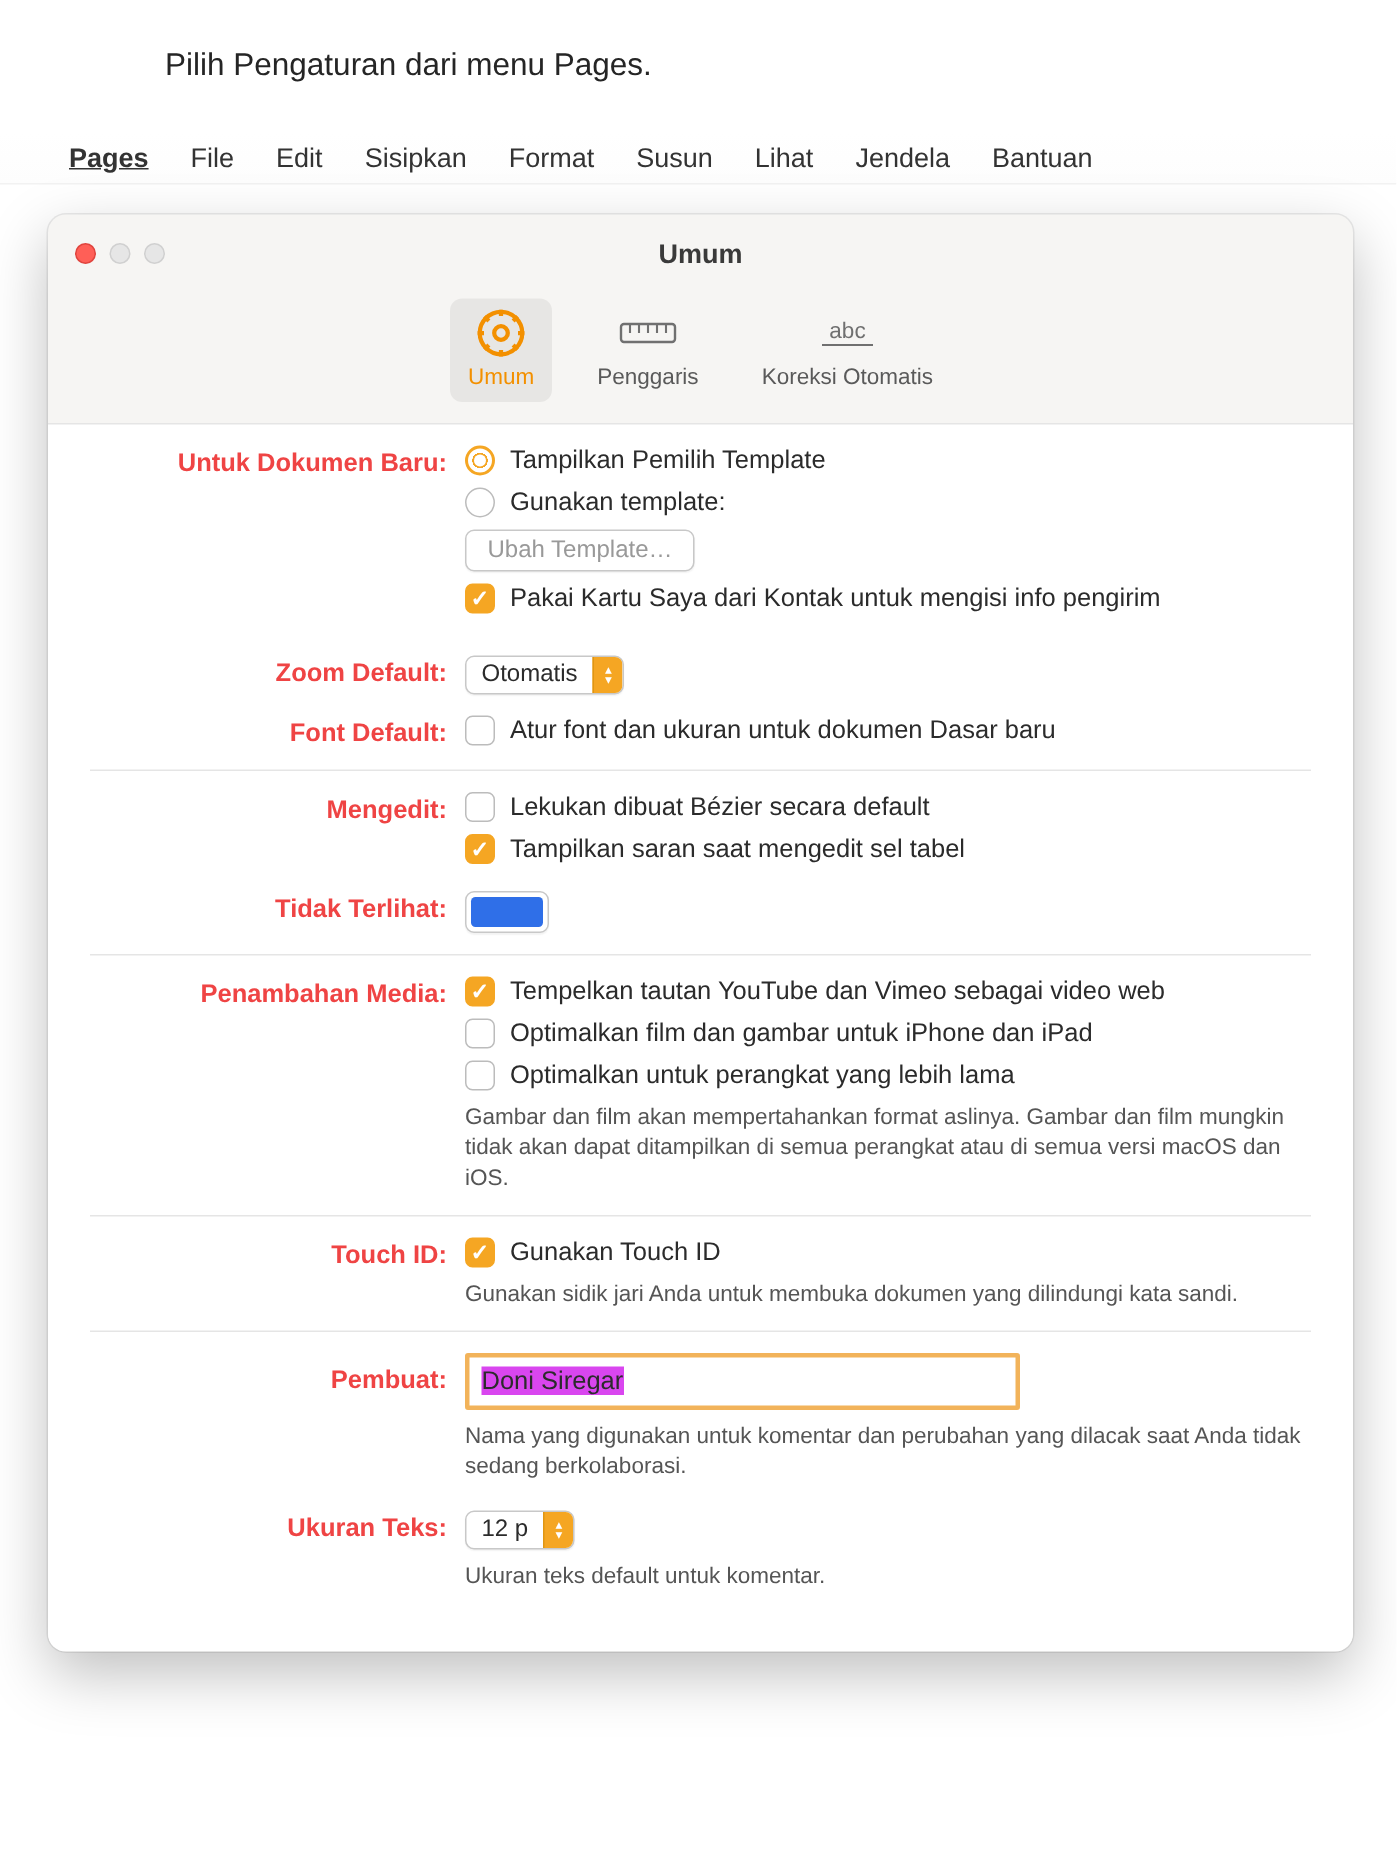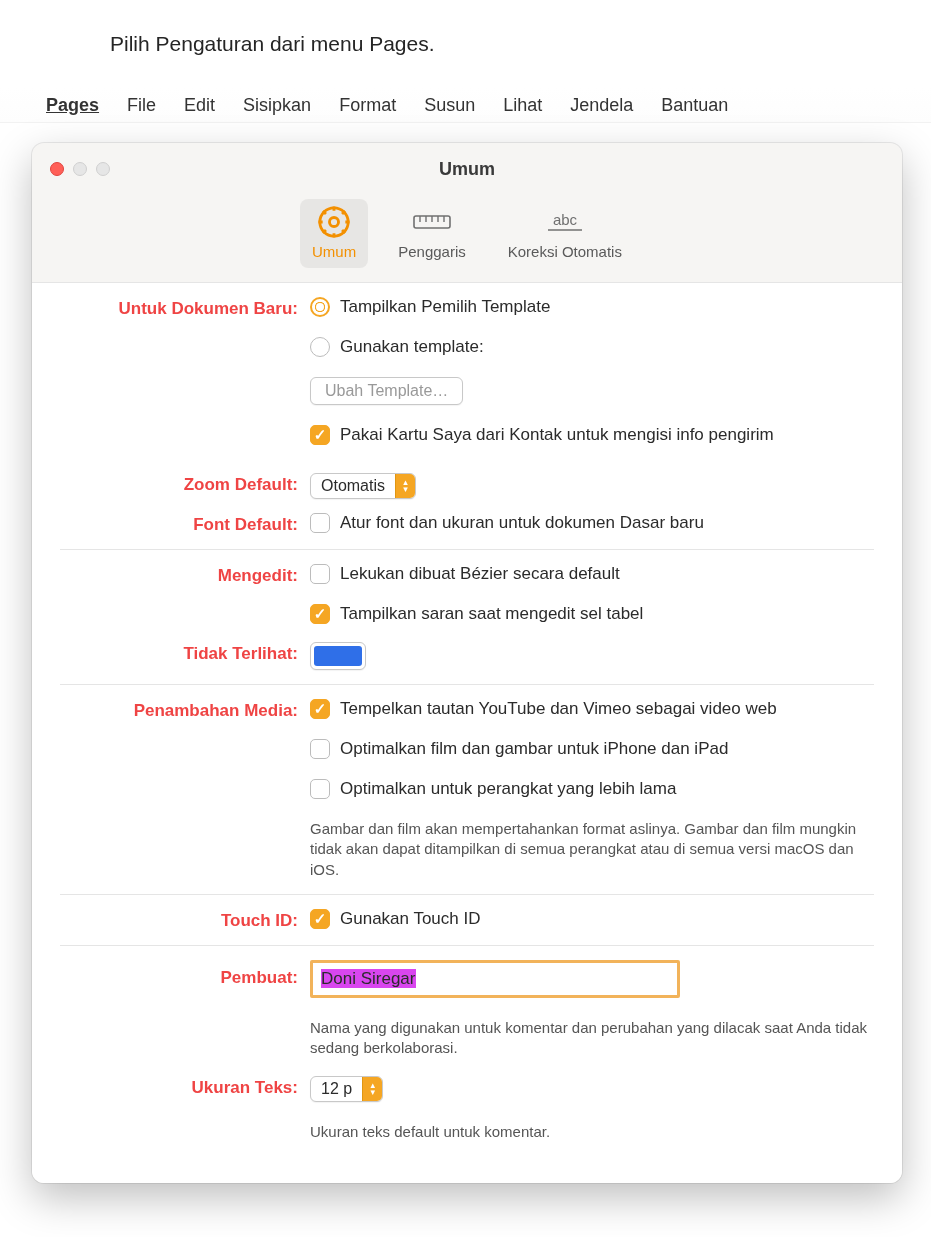--- a/index.html
+++ b/index.html
@@ -26,21 +26,21 @@
 .tool { display: flex; flex-direction: column; align-items: center; gap: 4px; padding: 6px 12px 8px 12px; border-radius: 8px; cursor: default; }
 .tool.selected { background: rgba(0,0,0,0.06); }
 .tool-label { font-size: 15px; }
 .tool.selected .tool-label { color: #f39000; }
 .tool:not(.selected) .tool-label { color: #5a5a5a; }
 
 .content { background: #fff; border-top: 1px solid #e5e5e5; padding: 0 28px 26px 28px; }
 .section { display: flex; padding: 14px 0; }
 .section + .section.bordered { border-top: 1px solid #e5e5e5; }
 .label-col { width: 250px; text-align: right; padding-right: 12px; padding-top: 2px; font-size: 17px; font-weight: 600; color: #ef4444; }
-.ctrl-col { flex: 1; display: flex; flex-direction: column; gap: 20px; font-size: 17px; color: #2b2b2b; }
+.ctrl-col { flex: 1; display: flex; flex-direction: column; gap: 8px; font-size: 17px; color: #2b2b2b; }
 .row { display: flex; align-items: center; gap: 10px; }
 .subrow { margin-left: 30px; text-align: right; }
 .desc { font-size: 15px; color: #555; line-height: 1.35; }
 
 .radio { width: 20px; height: 20px; border-radius: 50%; border: 1px solid #bcbcbc; background: #fff; display: inline-flex; align-items: center; justify-content: center; flex-shrink: 0; }
 .radio.checked { border-color: #f5a623; background: radial-gradient(circle, #f5a623 0 45%, #fff 46% 100%); border-width:2px; border-color:#f5a623; }
 .radio.checked::after { content:''; width:8px; height:8px; background:#fff; border-radius:50%; }
 
 .checkbox { width: 20px; height: 20px; border-radius: 5px; border: 1px solid #bcbcbc; background: #fff; display: inline-flex; align-items: center; justify-content: center; flex-shrink:0; }
 .checkbox.checked { background: #f5a623; border-color: #f5a623; }
@@ -216,20 +216,21 @@
       </div>
     </div>
 
     <div class="section bordered">
       <div class="label-col">Touch ID:</div>
       <div class="ctrl-col">
         <div class="row">
           <span class="checkbox checked"></span>
           <span>Gunakan Touch ID</span>
         </div>
+        <div class="desc">Gunakan sidik jari Anda untuk membuka dokumen yang dilindungi kata sandi.</div>
       </div>
     </div>
 
     <div class="section bordered">
       <div class="label-col" style="padding-top:8px;">Pembuat:</div>
       <div class="ctrl-col">
         <div class="row">
           <div class="textfield"><span class="sel">Doni Siregar</span></div>
         </div>
         <div class="desc">Nama yang digunakan untuk komentar dan perubahan yang dilacak saat Anda tidak sedang berkolaborasi.</div>

